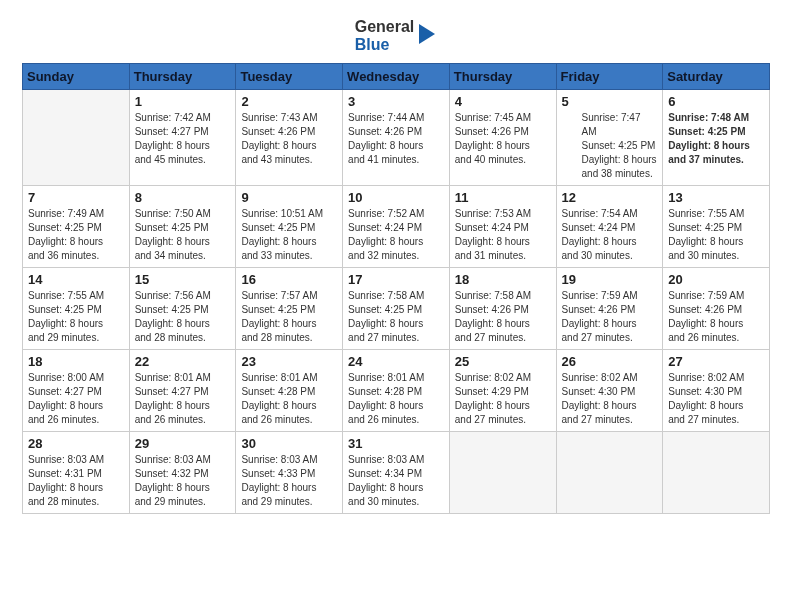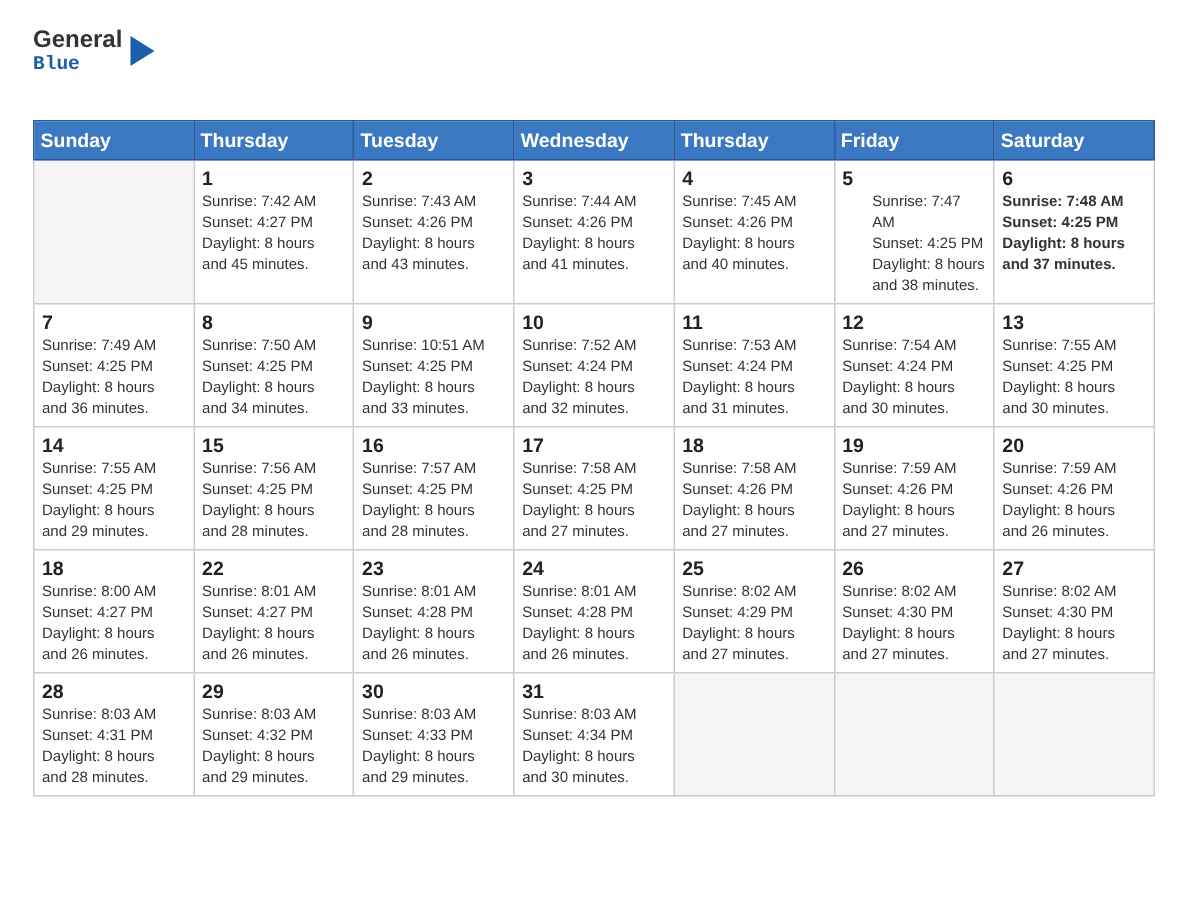--- a/index.html
+++ b/index.html
@@ -10,23 +10,23 @@
       font-family: Arial, Helvetica, sans-serif;
       overflow: hidden;
     }
     .page {
       width: 792px;
       height: 612px;
       padding: 18px 22px 14px 22px;
     }
     .header {
       display: flex;
-      justify-content: flex-start;
+      justify-content: center;
       align-items: flex-start;
-      margin-bottom: 27px;
+      margin-bottom: 10px;
     }
     .logo {
       display: flex;
       align-items: center;
       gap: 0px;
     }
     .title-block { text-align: right; }
     .title-month {
       font-size: 32px;
       font-weight: bold;
@@ -37,21 +37,21 @@
       font-size: 15px;
       color: #444;
     }
     .calendar {
       width: 100%;
       border-collapse: collapse;
       table-layout: fixed;
     }
     .calendar thead tr th {
       background: #3a78c2;
-      color: #ffffff;
+      color: #0f172a;
       font-size: 13px;
       font-weight: bold;
       padding: 5px 4px;
       text-align: left;
       border: 1px solid #2a5a9a;
     }
     .calendar tbody tr td {
       border: 1px solid #ccc;
       vertical-align: top;
       padding: 4px 5px;
@@ -77,21 +77,21 @@
   </style>
 </head>
 <body>
 
 <div class="page">
   <div class="header">
     <div class="logo">
 <div style="display:flex;align-items:flex-start;gap:3px;">
   <div style="display:flex;flex-direction:column;line-height:1.1;">
     <span style="font-family:Arial,sans-serif;font-size:16px;font-weight:bold;color:#333;">General</span>
-    <span style="font-family:Liberation Mono, monospace;font-size:13px;font-weight:bold;color:#1a5fa8;">Blue</span>
+    <span style="font-family:Liberation Sans, sans-serif;font-size:16px;font-weight:bold;color:#1a5fa8;">Blue</span>
   </div>
   <div style="margin-top:2px;">
     <svg width="20" height="28" viewBox="0 0 20 28">
       <polygon points="2,4 18,14 2,24" fill="#1a5fa8"></polygon>
     </svg>
   </div>
 </div>
       </div>
     <div class="title-block">
       <div class="title-month"></div>

